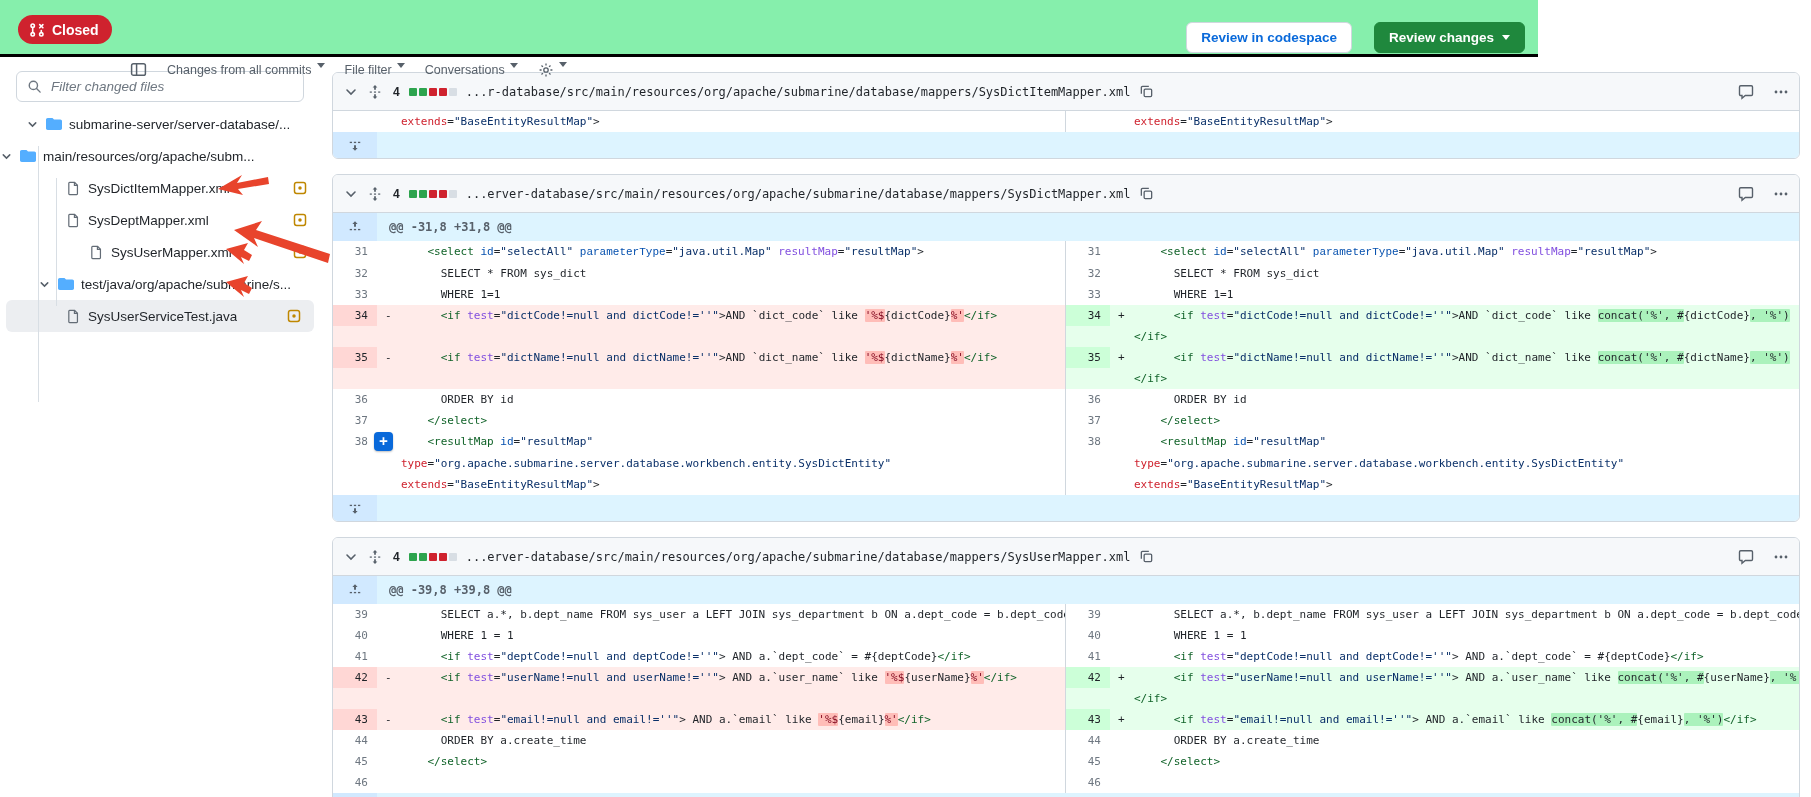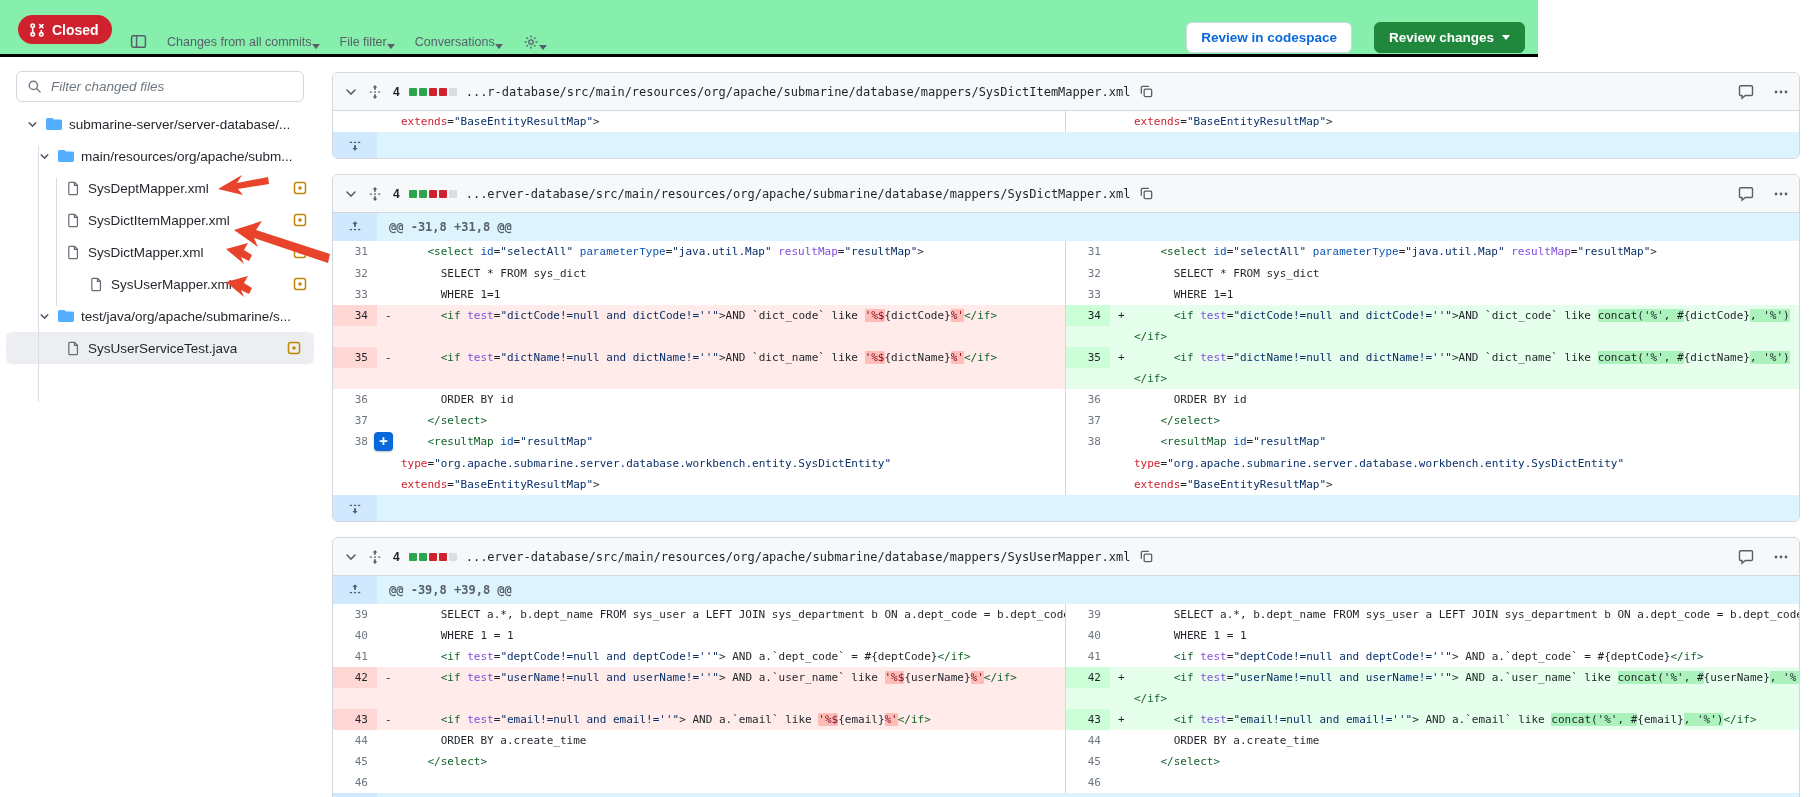--- a/index.html
+++ b/index.html
@@ -10,21 +10,21 @@
     font-family:"Liberation Sans", sans-serif; font-size:13px;
   }
   svg { display:block; }
 
   
   .pr-header { position:absolute; left:0; top:0; width:1538px; height:57px; background:#86efac; border-bottom:3px solid #000000; z-index:5; }
   .status-badge { position:absolute; left:18px; top:15px; height:29px; border-radius:999px; background:#cf222e; color:#fff; display:flex; align-items:center; gap:7px; padding:0 13px 0 11px; font-size:14px; font-weight:700; }
   .pr-title { position:absolute; left:113px; top:11px; font-size:15.5px; font-weight:700; white-space:nowrap; }
   .pr-title .pr-num { color:#636c76; font-weight:400; margin-left:4px; }
   .toolbar { position:absolute; left:130px; top:33px; display:flex; align-items:center; gap:20px; color:#57606a; font-size:12.5px; }
-  .tb-item { display:flex; align-items:flex-end; cursor:pointer; white-space:nowrap; }
+  .tb-item { display:flex; align-items:flex-start; gap:5px; cursor:pointer; white-space:nowrap;margin-top:28px; }
   .caret { width:0; height:0; border-left:4px solid transparent; border-right:4px solid transparent; border-top:5px solid #57606a; display:inline-block; }
   .hdr-actions { position:absolute; right:13px; top:22px; display:flex; gap:22px; }
   .btn { height:31px; border-radius:6px; font-size:13.5px; font-weight:600; display:flex; align-items:center; padding:0 14px; cursor:pointer; border:1px solid #d0d7de; background:#fff; }
   .btn.codespace { color:#0969da; }
   .btn.green { background:#1f883d; border-color:#1f883d; color:#fff; gap:8px;border-radius:6px; }
   .btn.green .caret { border-top-color:#fff; }
 
   
   .sidebar { position:absolute; left:0; top:58px; width:320px; height:739px; background:#fff; }
   .filter-box { margin:13px 16px 6px 16px; height:31px; border:1px solid #d0d7de; border-radius:6px; display:flex; align-items:center; padding:0 10px; gap:7px; color:#6e7781; background:#fff; }
@@ -148,47 +148,32 @@
             <path d="M4 6l4 4 4-4"></path>
           </svg>
         </span>
         <span>
           <svg width="16" height="16" viewBox="0 0 16 16">
             <path fill="#54aeff" d="M1.7 2h4.2c.4 0 .8.16 1.1.45l1 .95h6.3c.95 0 1.7.76 1.7 1.7v7.2c0 .94-.76 1.7-1.7 1.7H1.7C.76 14 0 13.24 0 12.3V3.7C0 2.76.76 2 1.7 2z"></path>
           </svg>
         </span>
         <span class="tree-label">submarine-server/server-database/...</span>
       </div>
-      <div class="tree-row" style="padding-left: 38px;">
+      <div class="tree-row" style="">
         <span>
           <svg width="13" height="13" viewBox="0 0 16 16" fill="none" stroke="#57606a" stroke-width="1.8" stroke-linecap="round">
             <path d="M4 6l4 4 4-4"></path>
           </svg>
         </span>
         <span>
           <svg width="16" height="16" viewBox="0 0 16 16">
             <path fill="#54aeff" d="M1.7 2h4.2c.4 0 .8.16 1.1.45l1 .95h6.3c.95 0 1.7.76 1.7 1.7v7.2c0 .94-.76 1.7-1.7 1.7H1.7C.76 14 0 13.24 0 12.3V3.7C0 2.76.76 2 1.7 2z"></path>
           </svg>
         </span>
         <span class="tree-label">main/resources/org/apache/subm...</span>
-      </div>
-      <div class="tree-row" style="padding-left: 66px;">
-        <span>
-          <svg width="15" height="15" viewBox="0 0 16 16" fill="none" stroke="#636c76" stroke-width="1.3">
-            <path d="M3.8 1.5h5.4l3 3v9.2a.8.8 0 0 1-.8.8H3.8a.8.8 0 0 1-.8-.8V2.3a.8.8 0 0 1 .8-.8z"></path>
-            <path d="M9 1.7V4.7h3.1"></path>
-          </svg>
-        </span>
-        <span class="tree-label">SysDeptMapper.xml</span>
-        <span class="tree-status">
-          <svg width="14" height="14" viewBox="0 0 16 16">
-            <rect x="1.7" y="1.7" width="12.6" height="12.6" rx="2.5" fill="none" stroke="#bf8700" stroke-width="1.7"></rect>
-            <circle cx="8" cy="8" r="2" fill="#bf8700"></circle>
-          </svg>
-        </span>
       </div>
       <div class="tree-row" style="padding-left: 66px;">
         <span>
           <svg width="15" height="15" viewBox="0 0 16 16" fill="none" stroke="#636c76" stroke-width="1.3">
             <path d="M3.8 1.5h5.4l3 3v9.2a.8.8 0 0 1-.8.8H3.8a.8.8 0 0 1-.8-.8V2.3a.8.8 0 0 1 .8-.8z"></path>
             <path d="M9 1.7V4.7h3.1"></path>
           </svg>
         </span>
         <span class="tree-label">SysDictItemMapper.xml</span>
         <span class="tree-status">
@@ -198,21 +183,21 @@
           </svg>
         </span>
       </div>
       <div class="tree-row" style="padding-left: 66px;">
         <span>
           <svg width="15" height="15" viewBox="0 0 16 16" fill="none" stroke="#636c76" stroke-width="1.3">
             <path d="M3.8 1.5h5.4l3 3v9.2a.8.8 0 0 1-.8.8H3.8a.8.8 0 0 1-.8-.8V2.3a.8.8 0 0 1 .8-.8z"></path>
             <path d="M9 1.7V4.7h3.1"></path>
           </svg>
         </span>
-        <span class="tree-label">SysDictMapper.xml</span>
+        <span class="tree-label">SysDeptMapper.xml</span>
         <span class="tree-status">
           <svg width="14" height="14" viewBox="0 0 16 16">
             <rect x="1.7" y="1.7" width="12.6" height="12.6" rx="2.5" fill="none" stroke="#bf8700" stroke-width="1.7"></rect>
             <circle cx="8" cy="8" r="2" fill="#bf8700"></circle>
           </svg>
         </span>
       </div>
       <div class="tree-row" style="padding-left: 89px;">
         <span>
           <svg width="15" height="15" viewBox="0 0 16 16" fill="none" stroke="#636c76" stroke-width="1.3">

